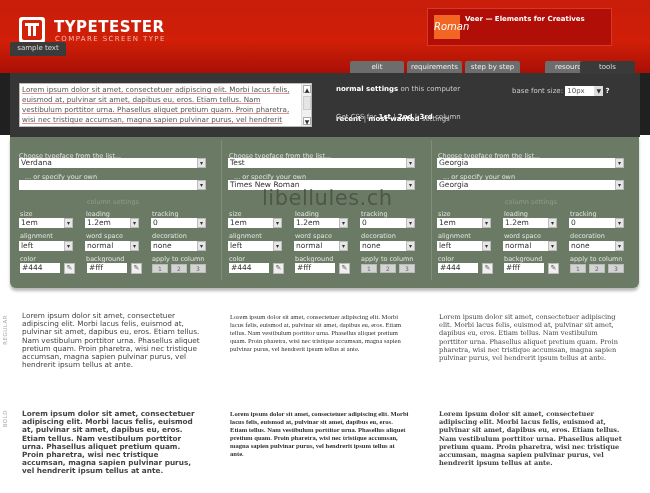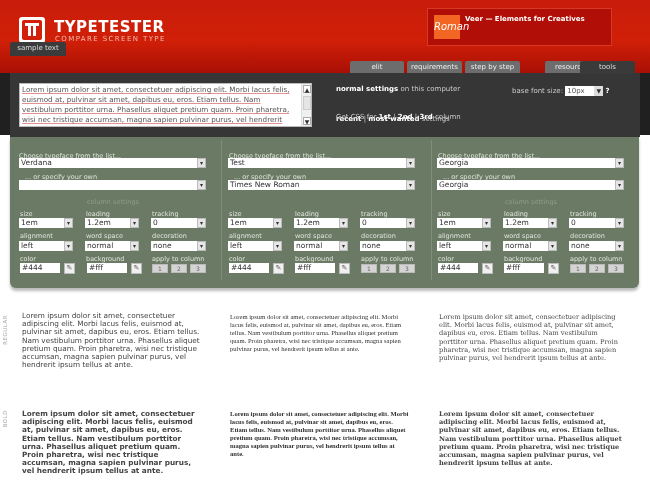--- a/index.html
+++ b/index.html
@@ -234,20 +234,21 @@
     <div class="picker" style="left:482px;top:263px;">✎</div>
     <div class="lbl" style="left:504px;top:255px;">background</div>
     <div class="field" style="left:504px;top:263px;width:40px;">#fff</div>
     <div class="picker" style="left:548px;top:263px;">✎</div>
     <div class="lbl" style="left:570px;top:255px;">apply to column</div>
     <div class="ap" style="left:570px;top:264px;">1</div>
     <div class="ap" style="left:589px;top:264px;">2</div>
     <div class="ap" style="left:608px;top:264px;">3</div>
   </div>
 
+  <div class="watermark">libellules.ch</div>
 
   <div class="side-label" style="top:315px;">REGULAR</div>
   <div class="preview p-verdana" style="left:22px;top:312px;width:182px;">Lorem ipsum dolor sit amet, consectetuer adipiscing elit. Morbi lacus felis, euismod at, pulvinar sit amet, dapibus eu, eros. Etiam tellus. Nam vestibulum porttitor urna. Phasellus aliquet pretium quam. Proin pharetra, wisi nec tristique accumsan, magna sapien pulvinar purus, vel hendrerit ipsum tellus at ante.</div>
   <div class="preview p-times" style="left:230px;top:313px;width:180px;">Lorem ipsum dolor sit amet, consectetuer adipiscing elit. Morbi lacus felis, euismod at, pulvinar sit amet, dapibus eu, eros. Etiam tellus. Nam vestibulum porttitor urna. Phasellus aliquet pretium quam. Proin pharetra, wisi nec tristique accumsan, magna sapien pulvinar purus, vel hendrerit ipsum tellus at ante.</div>
   <div class="preview p-georgia" style="left:439px;top:313px;width:185px;">Lorem ipsum dolor sit amet, consectetuer adipiscing elit. Morbi lacus felis, euismod at, pulvinar sit amet, dapibus eu, eros. Etiam tellus. Nam vestibulum porttitor urna. Phasellus aliquet pretium quam. Proin pharetra, wisi nec tristique accumsan, magna sapien pulvinar purus, vel hendrerit ipsum tellus at ante.</div>
 
   <div class="side-label" style="top:410px;">BOLD</div>
   <div class="preview p-verdana bold" style="left:22px;top:410px;width:182px;">Lorem ipsum dolor sit amet, consectetuer adipiscing elit. Morbi lacus felis, euismod at, pulvinar sit amet, dapibus eu, eros. Etiam tellus. Nam vestibulum porttitor urna. Phasellus aliquet pretium quam. Proin pharetra, wisi nec tristique accumsan, magna sapien pulvinar purus, vel hendrerit ipsum tellus at ante.</div>
   <div class="preview p-times bold" style="left:230px;top:410px;width:180px;">Lorem ipsum dolor sit amet, consectetuer adipiscing elit. Morbi lacus felis, euismod at, pulvinar sit amet, dapibus eu, eros. Etiam tellus. Nam vestibulum porttitor urna. Phasellus aliquet pretium quam. Proin pharetra, wisi nec tristique accumsan, magna sapien pulvinar purus, vel hendrerit ipsum tellus at ante.</div>
   <div class="preview p-georgia bold" style="left:439px;top:410px;width:185px;">Lorem ipsum dolor sit amet, consectetuer adipiscing elit. Morbi lacus felis, euismod at, pulvinar sit amet, dapibus eu, eros. Etiam tellus. Nam vestibulum porttitor urna. Phasellus aliquet pretium quam. Proin pharetra, wisi nec tristique accumsan, magna sapien pulvinar purus, vel hendrerit ipsum tellus at ante.</div>

